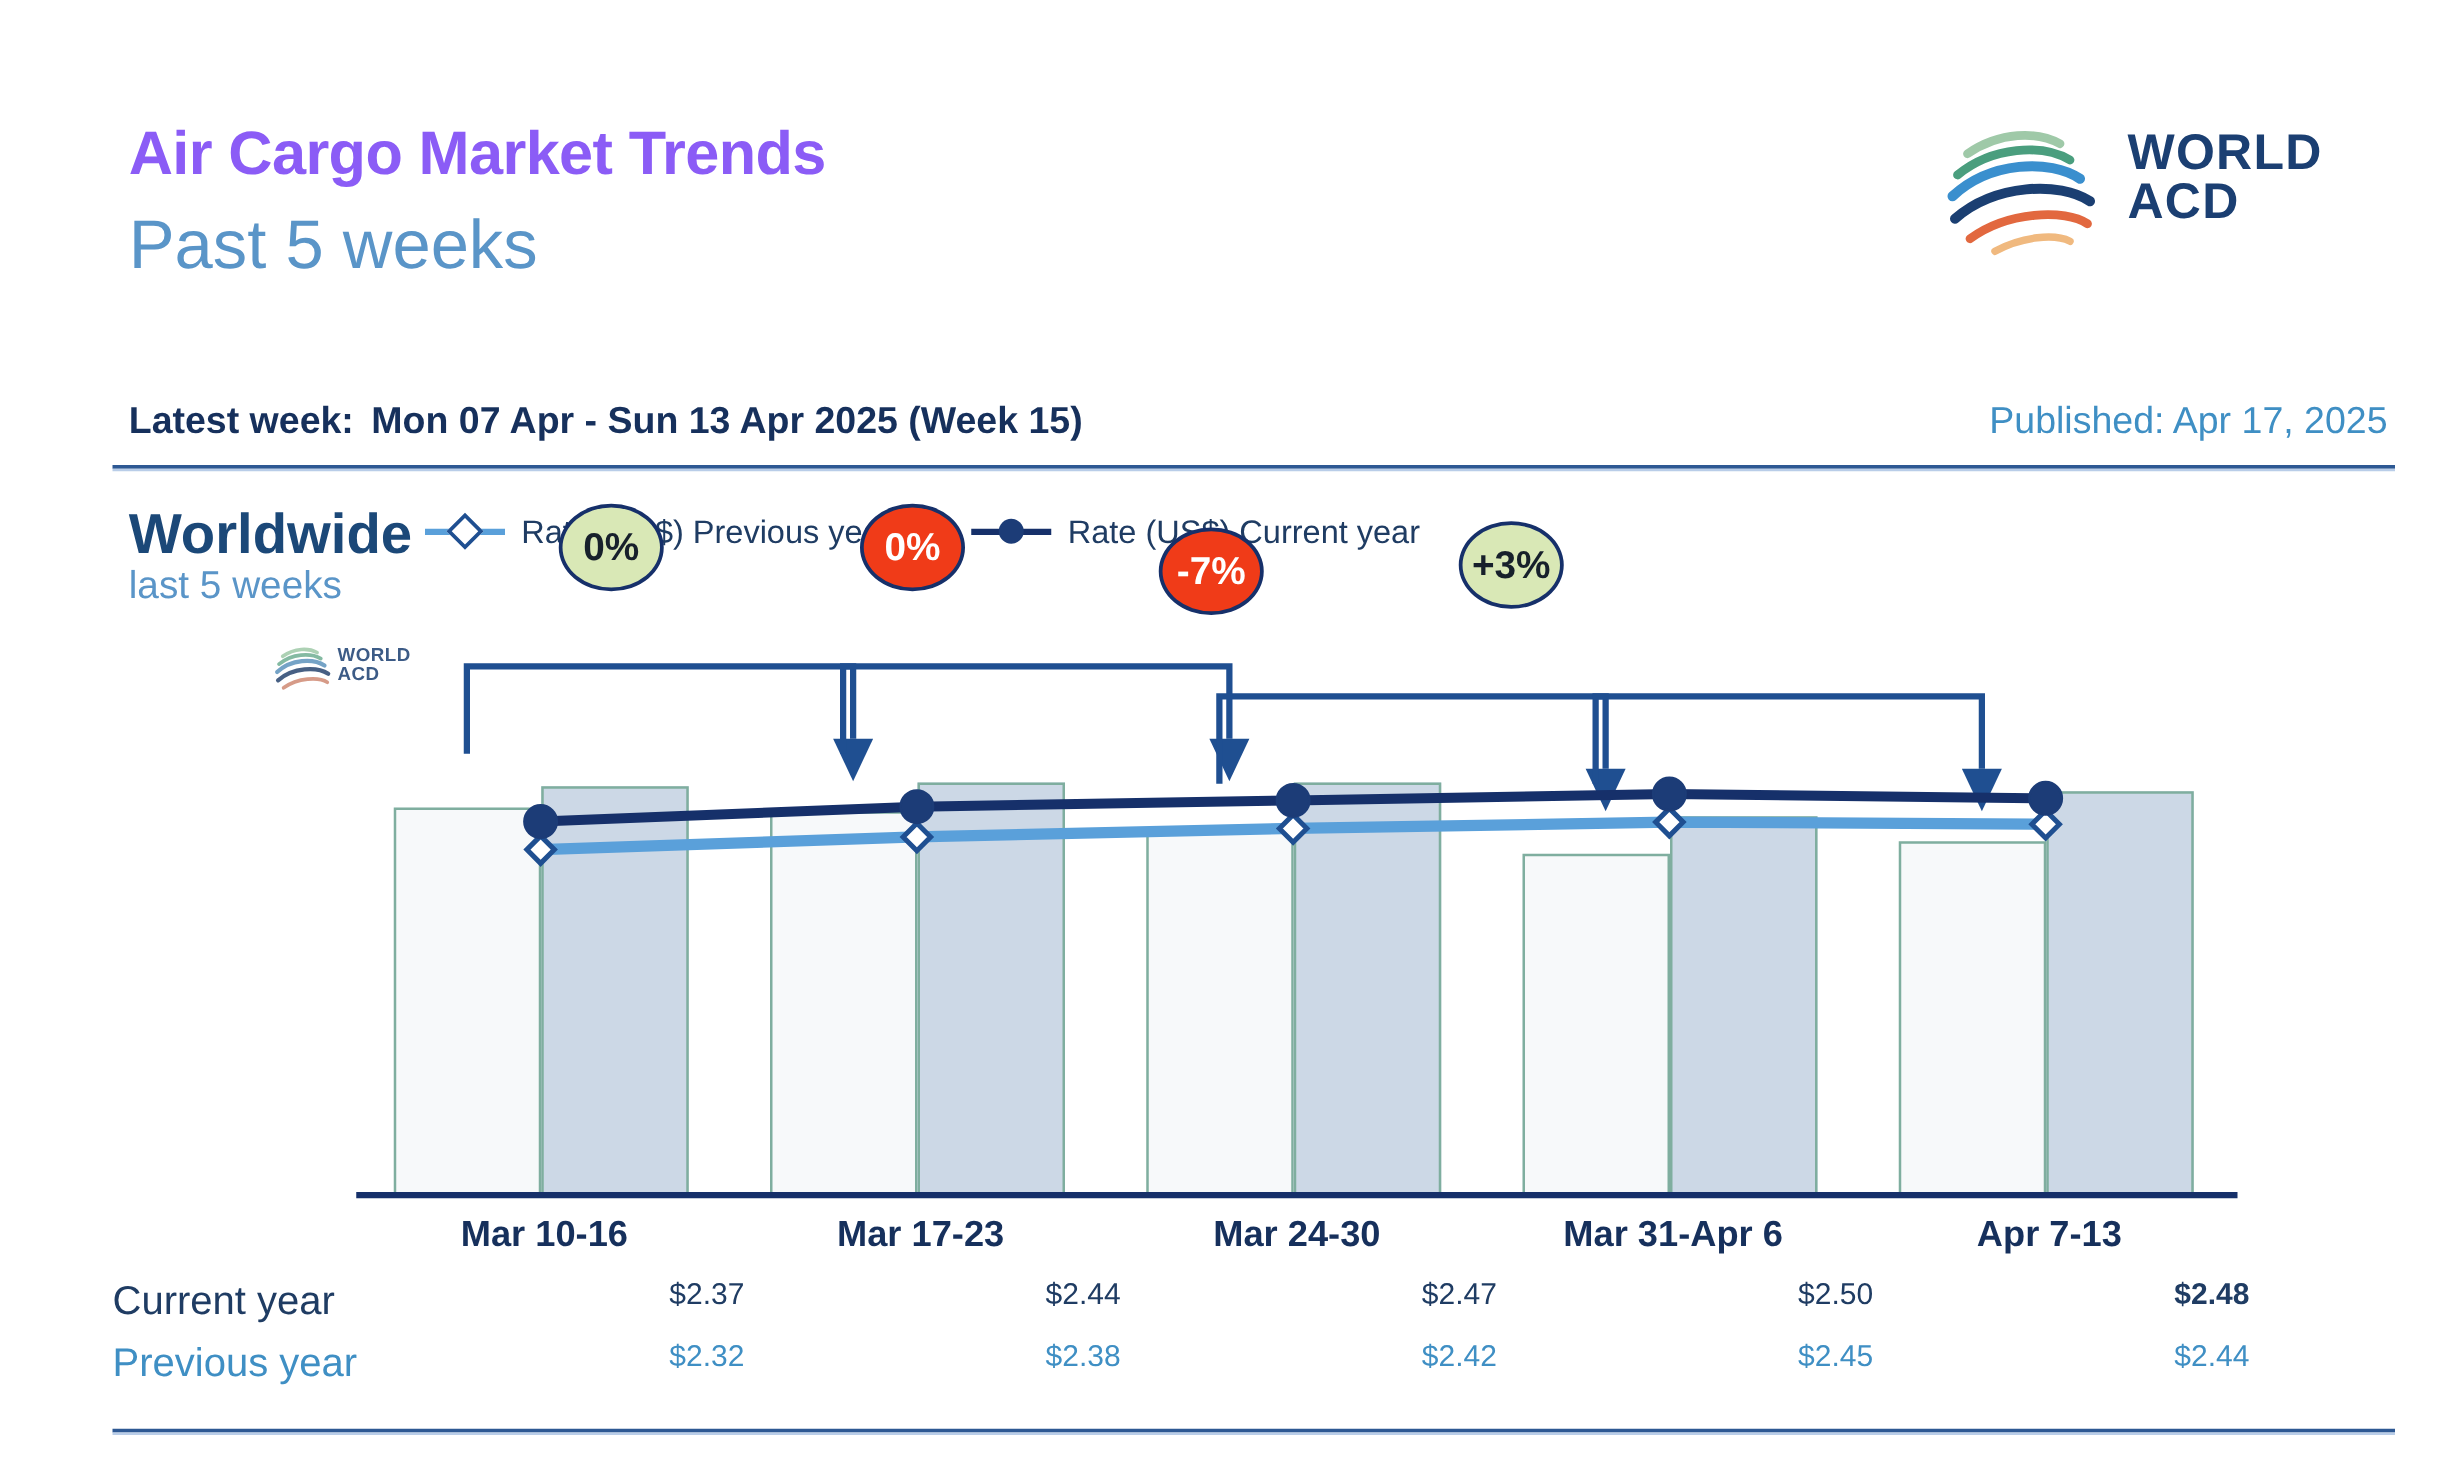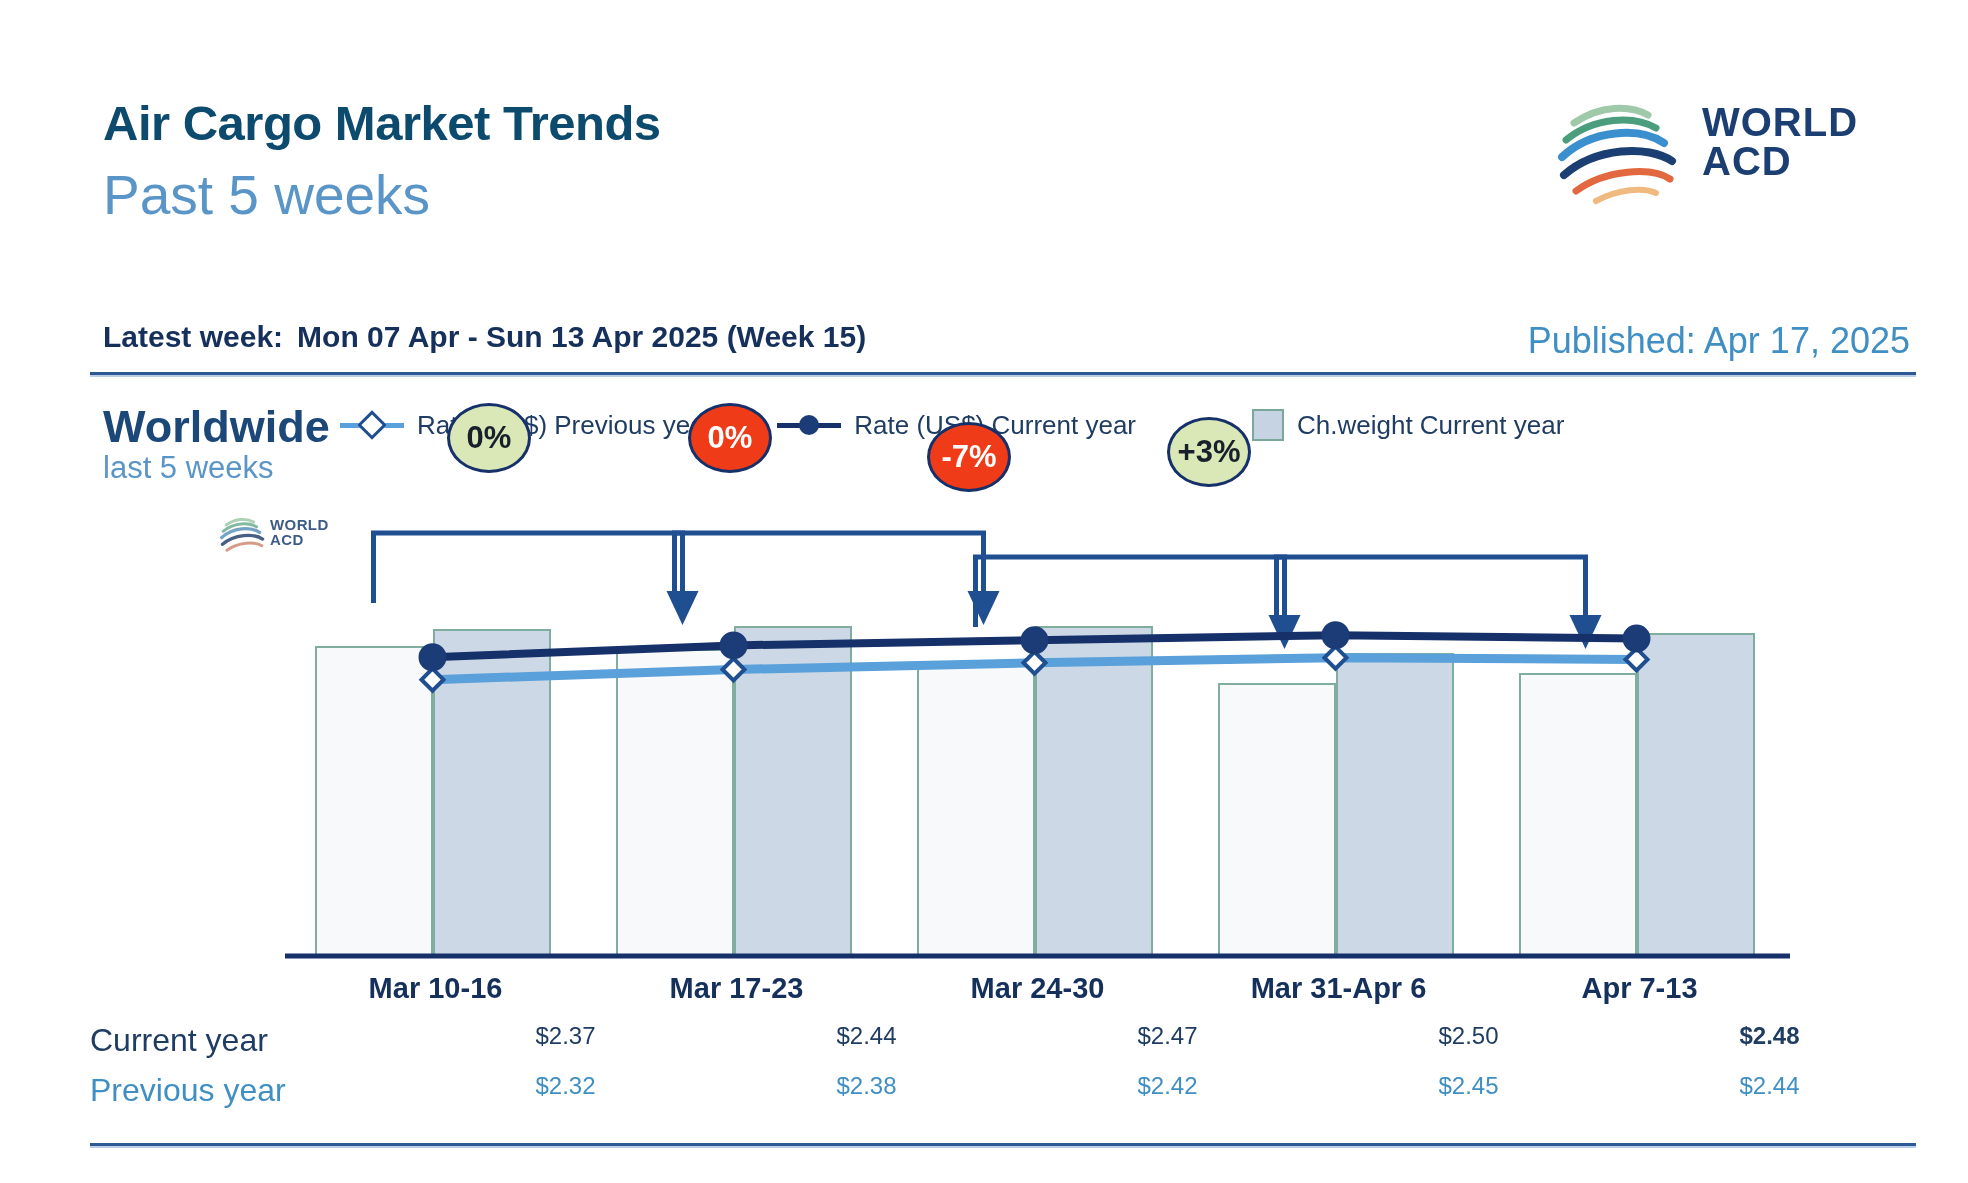--- a/index.html
+++ b/index.html
@@ -16,21 +16,21 @@
     color: #1a3a68;
   }
 
   
   #header-title {
     position: absolute;
     left: 103px;
     top: 95px;
     font-size: 49px;
     font-weight: bold;
-    color: #0c4a6e;
+    color: #8b5cf6;
     letter-spacing: -0.5px;
     white-space: nowrap;
   }
   #header-subtitle {
     position: absolute;
     left: 103px;
     top: 163px;
     font-size: 55px;
     font-weight: normal;
     color: #5a95c8;
@@ -70,21 +70,21 @@
   }
   #latest-week-row .lw-value {
     font-weight: bold;
     color: #16305c;
     margin-left: 14px;
   }
   #published-label {
     position: absolute;
     right: 58px;
     top: 320px;
-    font-size: 36px;
+    font-size: 30px;
     color: #3f8fc4;
     white-space: nowrap;
   }
   #rule-top {
     position: absolute;
     left: 90px;
     right: 52px;
     top: 372px;
     height: 3px;
     background: #2d5893;
@@ -320,24 +320,20 @@
   <div class="legend-gap-a"></div>
   <div class="legend-entry lg-cur">
     <span class="lg-line">
       <span class="bar"></span>
         <span class="marker"></span>
     </span>
     <span class="legend-label">Rate (US$) Current year</span>
   </div>
   <div class="legend-gap-b"></div>
   <div class="legend-gap-c"></div>
-  <div class="legend-entry">
-    <span class="lg-swatch cur"></span>
-    <span class="legend-label">Ch.weight Current year</span>
-  </div>
 </div>
 
 <div id="watermark">
   <svg width="52" height="44" viewBox="0 0 140 110">
     <g fill="none" stroke-linecap="round">
       <path d="M22,28 C48,10 78,10 96,20" stroke="#9fc9a8" stroke-width="8"></path>
       <path d="M14,45 C42,22 82,20 104,33" stroke="#6fae92" stroke-width="8"></path>
       <path d="M10,62 C40,34 88,32 112,48" stroke="#5d93bd" stroke-width="9"></path>
       <path d="M12,80 C44,52 96,50 120,66" stroke="#27456f" stroke-width="9"></path>
       <path d="M24,96 C54,74 100,72 118,84" stroke="#d08a74" stroke-width="8"></path>

